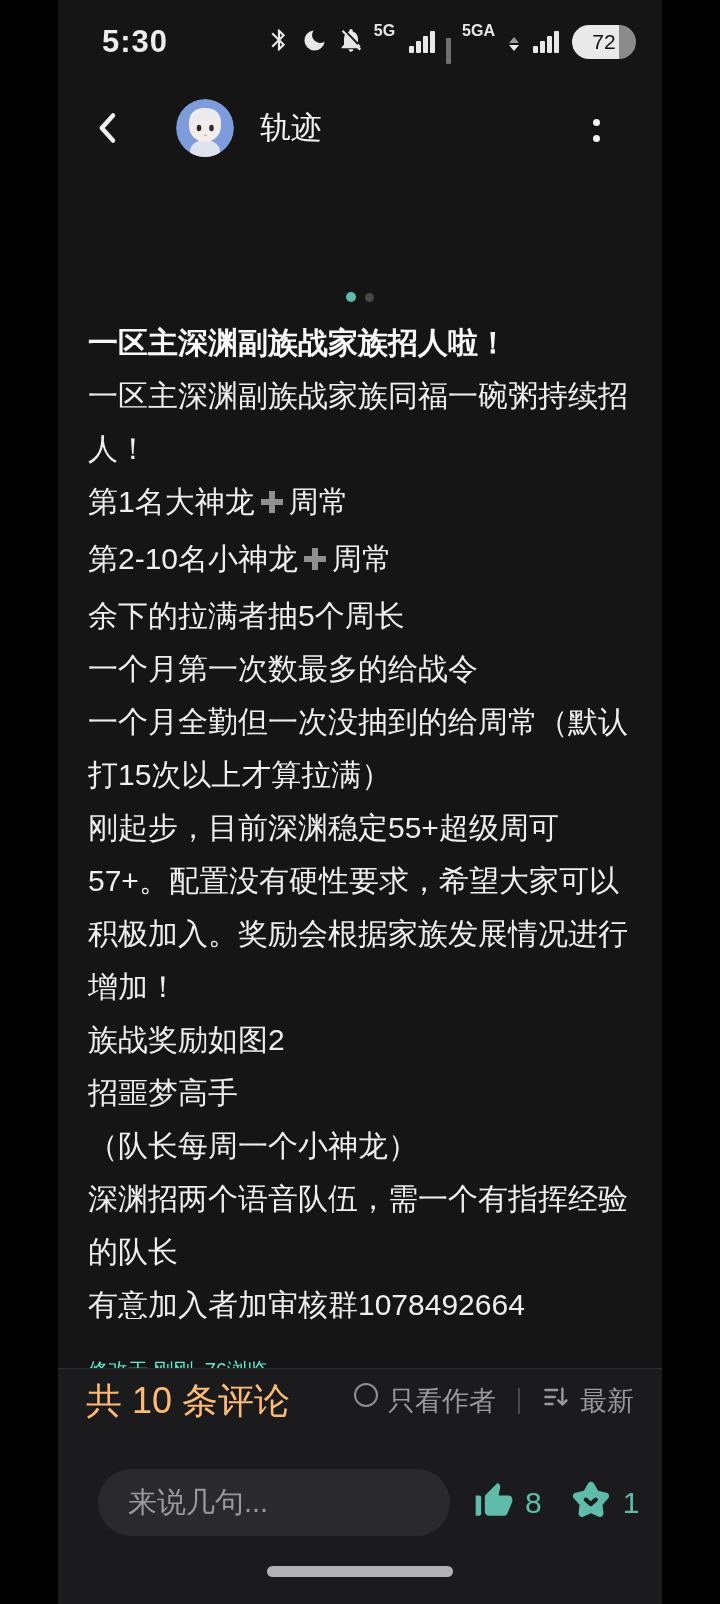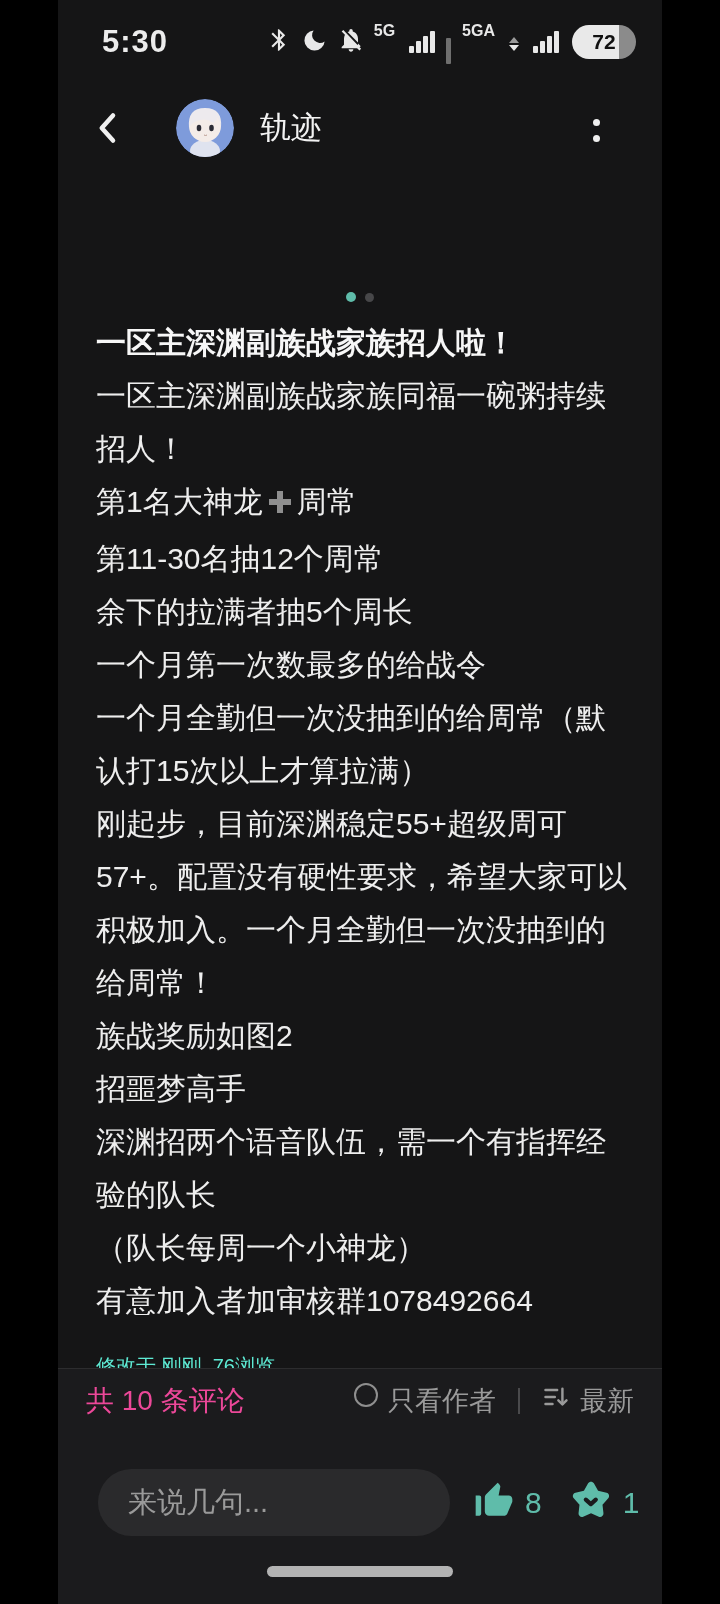--- a/index.html
+++ b/index.html
@@ -20,44 +20,44 @@
   .b1{height:7px}.b2{height:12px}.b3{height:17px}.b4{height:22px}
   .sig-divider { width:5px; height:26px; background:#6f6f6f; border-radius:1px; margin:0 2px; align-self:flex-end; }
   .arrows { display:flex; flex-direction:column; gap:2px; margin-right:1px; align-self:flex-end; transform:translateY(-2px); }
   .arrows b { width:0; height:0; border-left:5px solid transparent; border-right:5px solid transparent; }
   .arr-up { border-bottom:6px solid #9a9a9a; }
   .arr-down { border-top:6px solid #e8e8e8; }
   .battery {
     width:64px; height:34px; border-radius:17px; margin-left:4px;
     background:linear-gradient(90deg,#e9e9e9 0 74%,#8b8b8b 74% 100%);
     display:flex; align-items:center; justify-content:center;
-    font-size:21px; font-weight:700; color:#111;
+    font-size:21px; font-weight:400; color:#111;
   }
   
   .header { position:absolute; top:94px; left:0; right:0; height:68px; display:flex; align-items:center;padding-left:20px; }
   .back-btn { width:60px; height:68px; display:flex; align-items:center; justify-content:center; cursor:pointer; }
   .avatar { width:58px; height:58px; border-radius:50%; overflow:hidden; margin-left:38px; flex:0 0 auto; }
   .username { margin-left:26px; font-size:31px; font-weight:500; color:#f2f2f2; }
   .more-menu { position:absolute; right:46px; top:14px; width:40px; height:44px; display:flex; flex-direction:column; align-items:center; justify-content:center; gap:9px; cursor:pointer; }
   .more-menu s { display:block; width:7px; height:7px; border-radius:50%; background:#f0f0f0; }
   
   .pager { position:absolute; top:292px; left:0; right:0; display:flex; justify-content:center; align-items:center; gap:9px; }
   .dot { border-radius:50%; }
   .dot-active { width:10px; height:10px; background:#5fbcaa; }
   .dot-idle { width:9px; height:9px; background:#474749; }
   
-  .content { position:absolute; top:316px; left:30px; right:32px; font-size:30px; line-height:53px; color:#eeeeee;margin-left:8px; }
+  .content { position:absolute; top:316px; left:30px; right:32px; font-size:30px; line-height:53px; color:#eeeeee; }
   .content p { margin:0; }
   .post-title { font-weight:700; color:#f7f7f7; }
   .plus-icon { display:inline-block; vertical-align:-4px; margin:0 3px; }
   .meta { margin-top:13px; font-size:20px; color:#5eead4; white-space:pre-wrap; }
   
   .footer { position:absolute; top:1368px; left:0; right:0; bottom:0; background:#1b1b1d; border-top:1px solid #2c2c2e; }
   .comments-row { position:absolute; top:0; left:0; right:0; height:64px; display:flex; align-items:center; justify-content:space-between; padding:0 28px; }
-  .comments-count { font-size:28px; color:#ec4899; white-space:pre-wrap; }
+  .comments-count { font-size:36px; color:#fdba74; white-space:pre-wrap; }
   .comments-right { display:flex; align-items:center; gap:12px; }
   .radio-circle { width:24px; height:24px; border:2.5px solid #8f8f8f; border-radius:50%; }
   .filter-label, .sort-label { font-size:27px; color:#9a9a9a; }
   .v-divider { width:2px; height:26px; background:#4a4a4c; margin:0 10px; }
   .filter-btn, .sort-btn { display:flex; align-items:flex-start; gap:10px; cursor:pointer; }
   
   .composer-input-wrap {
     position:absolute; left:40px; top:100px; width:352px; height:67px;
     background:#2a2a2c; border-radius:34px; display:flex; align-items:center;
   }
@@ -157,29 +157,33 @@
   </div>
 
   <div class="content">
     <p class="post-title">一区主深渊副族战家族招人啦！</p>
     <p>一区主深渊副族战家族同福一碗粥持续招人！</p>
     <p>
       <span>第1名大神龙</span><span class="plus-icon"><svg width="28" height="28" viewBox="0 0 28 28">
             <path fill="#8f8f8f" d="M11 3h6v8h8v6h-8v8h-6v-8H3v-6h8z"></path>
           </svg></span><span>周常</span>
     </p>
-    <p>第11-30名抽12个周常</p>
+    <p>
+      <span>第2-10名小神龙</span><span class="plus-icon"><svg width="28" height="28" viewBox="0 0 28 28">
+            <path fill="#8f8f8f" d="M11 3h6v8h8v6h-8v8h-6v-8H3v-6h8z"></path>
+          </svg></span><span>周常</span>
+    </p>
     <p>余下的拉满者抽5个周长</p>
     <p>一个月第一次数最多的给战令</p>
     <p>一个月全勤但一次没抽到的给周常（默认打15次以上才算拉满）</p>
-    <p>刚起步，目前深渊稳定55+超级周可57+。配置没有硬性要求，希望大家可以积极加入。一个月全勤但一次没抽到的给周常！</p>
+    <p>刚起步，目前深渊稳定55+超级周可57+。配置没有硬性要求，希望大家可以积极加入。奖励会根据家族发展情况进行增加！</p>
     <p>族战奖励如图2</p>
     <p>招噩梦高手</p>
+    <p>（队长每周一个小神龙）</p>
     <p>深渊招两个语音队伍，需一个有指挥经验的队长</p>
-    <p>（队长每周一个小神龙）</p>
     <p>有意加入者加审核群1078492664</p>
     <div class="meta">修改于 刚刚  76浏览</div>
   </div>
 
   <div class="footer">
     <div class="comments-row">
       <div class="comments-count">共 10 条评论</div>
       <div class="comments-right">
         <div class="filter-btn">
           <span class="radio-circle"></span>

